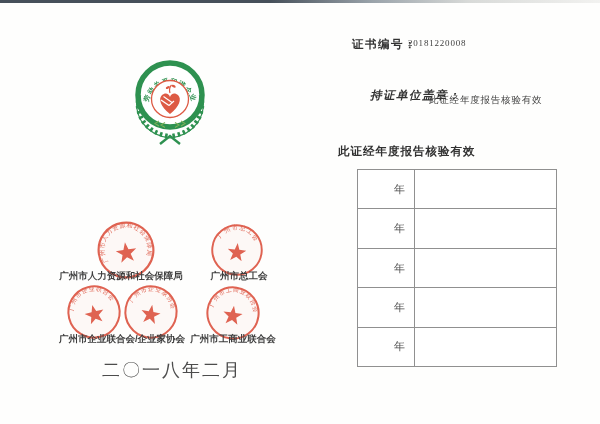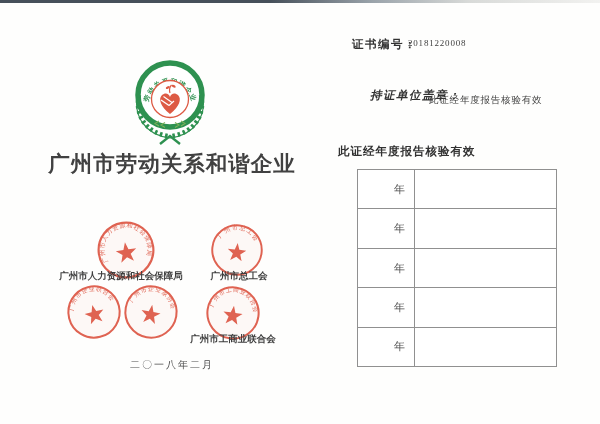--- a/index.html
+++ b/index.html
@@ -31,21 +31,21 @@
   .seal-caption{
     position:absolute;font-weight:bold;font-size:9.5px;color:#3d3d3d;
     text-align:center;line-height:11px;white-space:nowrap;
   }
   .cap-1{left:56px;top:270px;width:130px;}
   .cap-2{left:196px;top:270px;width:86px;}
   .cap-3{left:52px;top:333px;width:140px;}
   .cap-4{left:188px;top:333px;width:90px;}
   .issue-date{
     position:absolute;left:12px;top:358px;width:320px;text-align:center;
-    font-size:10px;letter-spacing:2px;color:#4c4c4c;
+    font-size:18px;letter-spacing:2px;color:#4c4c4c;
     font-family:"Liberation Serif", serif;
   }
   
   .right-page{position:absolute;left:330px;top:0;width:270px;height:352px;}
   .field-label{
     position:absolute;font-weight:bold;font-size:11.5px;letter-spacing:1.5px;color:#323232;
     white-space:nowrap;
   }
   .lbl-certno{left:22px;top:37px;}
   .lbl-holder{left:40px;top:88px;font-style:italic;}
@@ -104,21 +104,20 @@
       <path d="M 21,38 C 16,60 30,76 50,79" fill="none" stroke="#2e9150" stroke-width="4.5" stroke-dasharray="2.6 2.8"></path>
       <path d="M 83,38 C 88,60 74,76 54,79" fill="none" stroke="#2e9150" stroke-width="4.5" stroke-dasharray="2.6 2.8"></path>
 
       <path d="M41,64 l-4,2.5 l4,2.5 M47,65.5 l-4,2.5 l4,2.5" fill="none" stroke="#7fb05a" stroke-width="1.1"></path>
       <path d="M63,64 l4,2.5 l-4,2.5 M57,65.5 l4,2.5 l-4,2.5" fill="none" stroke="#7fb05a" stroke-width="1.1"></path>
 
       <path d="M 42,87 L 52,79 L 62,87" fill="none" stroke="#2e9150" stroke-width="2.4"></path>
     </svg>
   </div>
 
-  <div class="title title-1">广州市劳动关系和谐企业</div>
 
   <div class="seal seal-1">
     <svg width="62" height="62" viewBox="0 0 60 60">
       <circle cx="30" cy="30" r="26.5" fill="rgba(224,96,76,0.04)" stroke="#dc5340" stroke-width="2.1"></circle>
       <path id="arc-s0" d="M 11,38 A 21,21 0 1 1 49,38" fill="none"></path>
       <text font-size="6" fill="#dc5340" letter-spacing="0.6">
         <textPath href="#arc-s0" startOffset="50%" text-anchor="middle">广州市人力资源和社会保障局</textPath>
       </text>
       <polygon fill="#dc5340" points="30,22.5 32.47,29.6 39.99,29.76 33.99,34.30 36.17,41.49 30,37.2 23.83,41.49 26.01,34.30 20.01,29.76 27.53,29.6"></polygon>
     </svg>
@@ -161,20 +160,21 @@
     <svg width="58" height="58" viewBox="0 0 60 60">
       <circle cx="30" cy="30" r="26.5" fill="rgba(224,96,76,0.04)" stroke="#dc5340" stroke-width="2.1"></circle>
       <path id="arc-s4" d="M 11,38 A 21,21 0 1 1 49,38" fill="none"></path>
       <text font-size="6.2" fill="#dc5340" letter-spacing="0.7">
         <textPath href="#arc-s4" startOffset="50%" text-anchor="middle">广州市工商业联合会</textPath>
       </text>
       <polygon fill="#dc5340" points="30,22.5 32.47,29.6 39.99,29.76 33.99,34.30 36.17,41.49 30,37.2 23.83,41.49 26.01,34.30 20.01,29.76 27.53,29.6"></polygon>
     </svg>
   </div>
 
+  <div class="seal-caption cap-3">广州市企业联合会/企业家协会</div>
   <div class="seal-caption cap-4">广州市工商业联合会</div>
 
   <div class="issue-date">二〇一八年二月</div>
 </div>
 
 <div class="right-page">
 
   <div class="field-label lbl-certno">证书编号：</div>
   <div class="field-value val-certno">20181220008</div>
 

